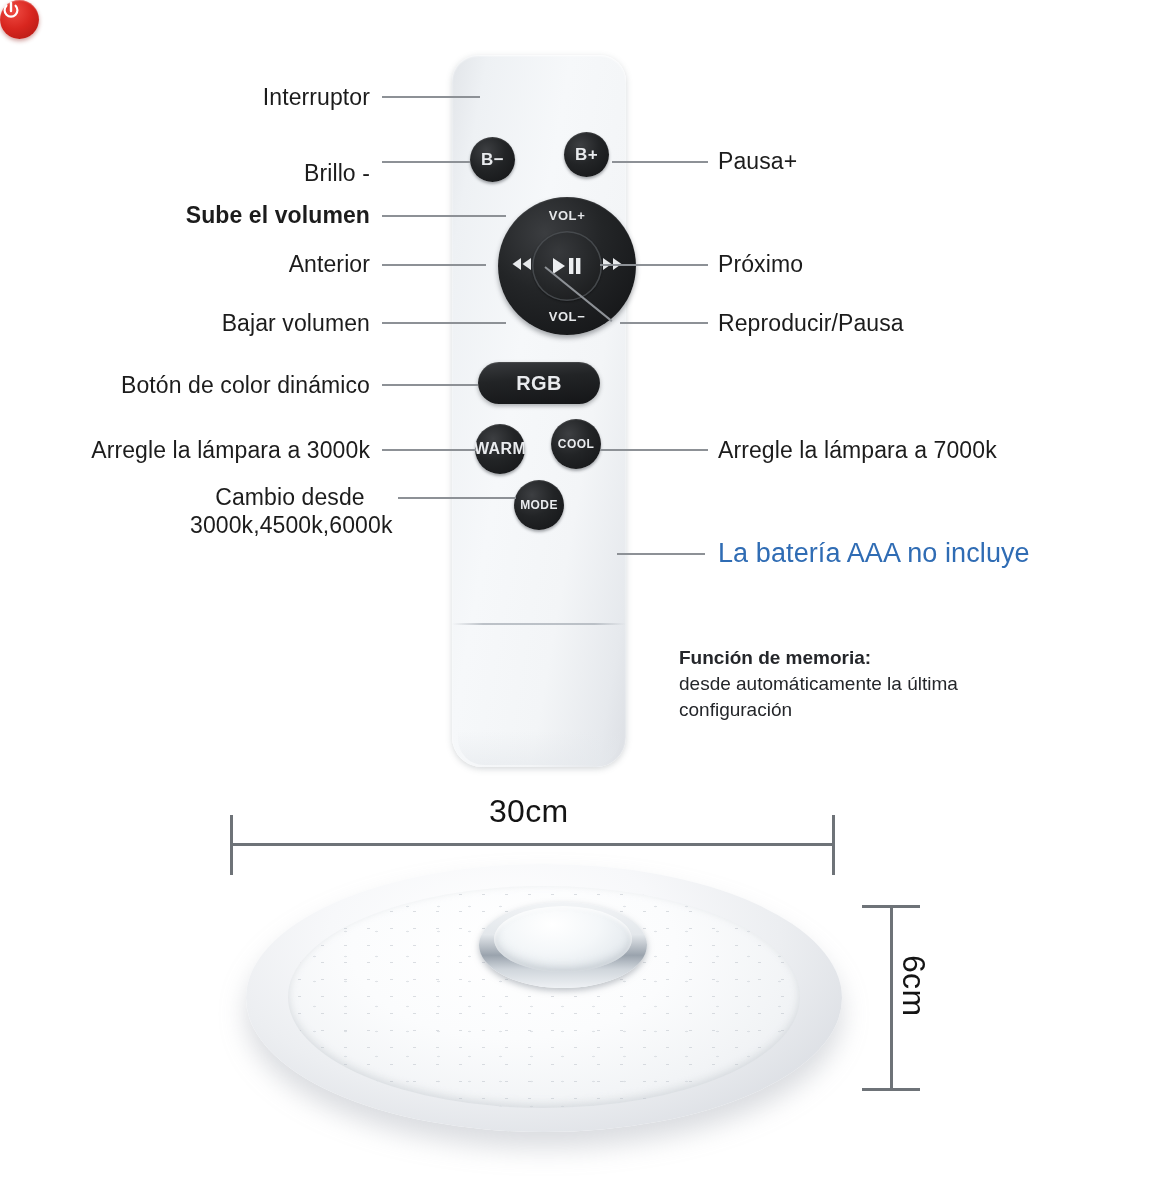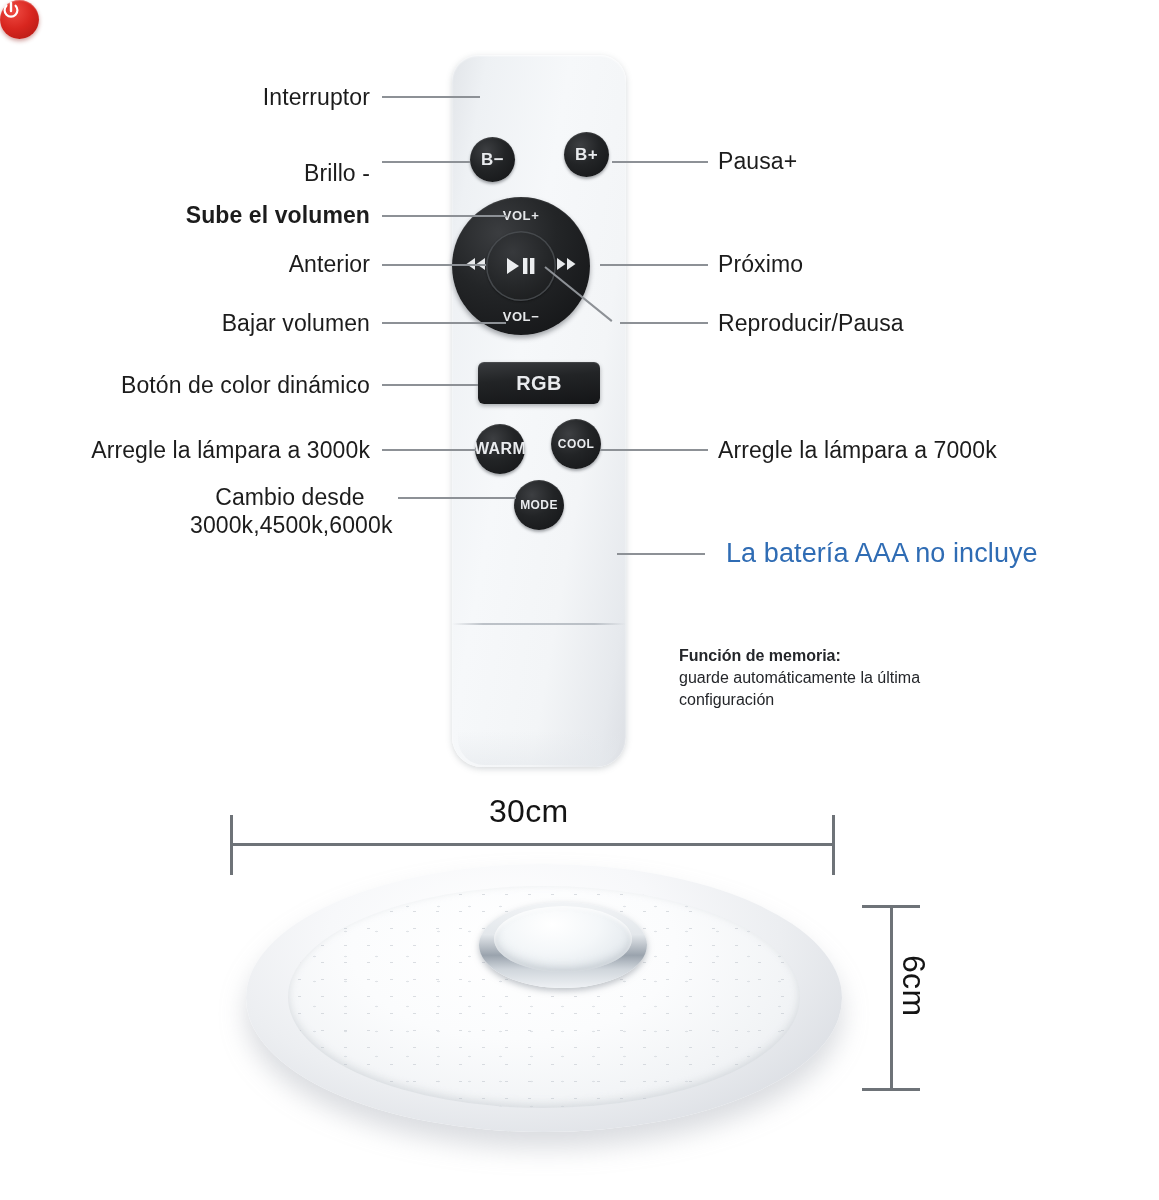--- a/index.html
+++ b/index.html
@@ -25,21 +25,21 @@
     font-size: 23px;
     color: #1c1c1c;
     letter-spacing: .1px;
     line-height: 1.18;
     white-space: nowrap;
   }
   .label.right-al { text-align: right; }
   .label.left-al  { text-align: left;  }
   .label.two-line { white-space: normal; text-align: center; line-height: 1.2; }
 
-  .label.blue { color: #2f6cb4; font-size: 27px; margin-left: 8px; }
+  .label.blue { color: #2f6cb4; font-size: 27px; }
 
   
   .lead {
     position: absolute;
     background: #8d9196;
     height: 2px;
   }
   .lead.diag {
     height: 2px;
     transform-origin: 0 50%;
@@ -107,21 +107,21 @@
     box-shadow: 0 2px 4px rgba(150,40,35,.45), inset 0 1px 1px rgba(255,255,255,.25);
   }
   .power svg { display:block; }
 
   .bminus { left: 470px; top: 137px; width: 45px; height: 45px; font-size: 17px; }
   .bplus  { left: 564px; top: 132px; width: 45px; height: 45px; font-size: 17px; }
 
   
   .dpad {
     position: absolute;
-    left: 452px;
+    left: 498px;
     top: 197px;
     width: 138px; height: 138px;
     border-radius: 50%;
     background: radial-gradient(circle at 34% 26%, #3b3d40 0%, #232527 42%, #111214 100%);
     box-shadow: 0 3px 5px rgba(60,64,70,.45), inset 0 1px 1px rgba(255,255,255,.08);
   }
   .dpad-center {
     position: absolute;
     left: 50%; top: 50%;
     transform: translate(-50%,-50%);
@@ -147,37 +147,37 @@
     top: 50%;
     transform: translateY(-50%);
   }
   .dp-ico.left  { left: 13px; }
   .dp-ico.right { right: 13px; }
 
   .rgb {
     left: 478px;
     top: 362px;
     width: 122px; height: 42px;
-    border-radius: 6px;
+    border-radius: 21px;
     background: linear-gradient(175deg, #3a3c3f 0%, #222426 40%, #141517 100%);
     box-shadow: 0 2px 4px rgba(60,64,70,.42), inset 0 1px 1px rgba(255,255,255,.10);
     font-size: 20px;
   }
 
   .warm { left: 475px; top: 424px; width: 50px; height: 50px; font-size: 16px; }
   .cool { left: 551px; top: 419px; width: 50px; height: 50px; font-size: 12px; }
   .mode { left: 514px; top: 480px; width: 50px; height: 50px; font-size: 12px; }
 
   
   .memo {
     position: absolute;
     left: 679px;
     top: 645px;
     width: 330px;
-    font-size: 16px;
+    font-size: 19px;
     color: #24262a;
     line-height: 1.38;
   }
   .memo .memo-title { font-weight: bold; display: block; }
 
   
   .lamp-wrap {
     position: absolute;
     left: 236px;
     top: 846px;
@@ -377,21 +377,21 @@
   <div class="lead diag" style="left:545px; top:266px; width:86px; transform: rotate(39deg);"></div>
 
   <div class="label left-al" style="left:718px; top:437px;">Arregle la lámpara a 7000k</div>
   <div class="lead" style="left:600px; top:449px; width:108px;"></div>
 
   <div class="label blue left-al" style="left:718px; top:538px;">La batería AAA no incluye</div>
   <div class="lead" style="left:617px; top:553px; width:88px;"></div>
 
   <div class="memo">
     <span class="memo-title">Función de memoria:</span>
-    <span>guarde automáticamente la última configuración</span>
+    <span>desde automáticamente la última configuración</span>
   </div>
 
   <div class="lamp-wrap">
     <div class="lamp-rim"></div>
     <div class="lamp-base"></div>
     <div class="lamp-inner"></div>
     <div class="lamp-speck"></div>
     <div class="lamp-chrome"></div>
     <div class="lamp-dome"></div>
   </div>

